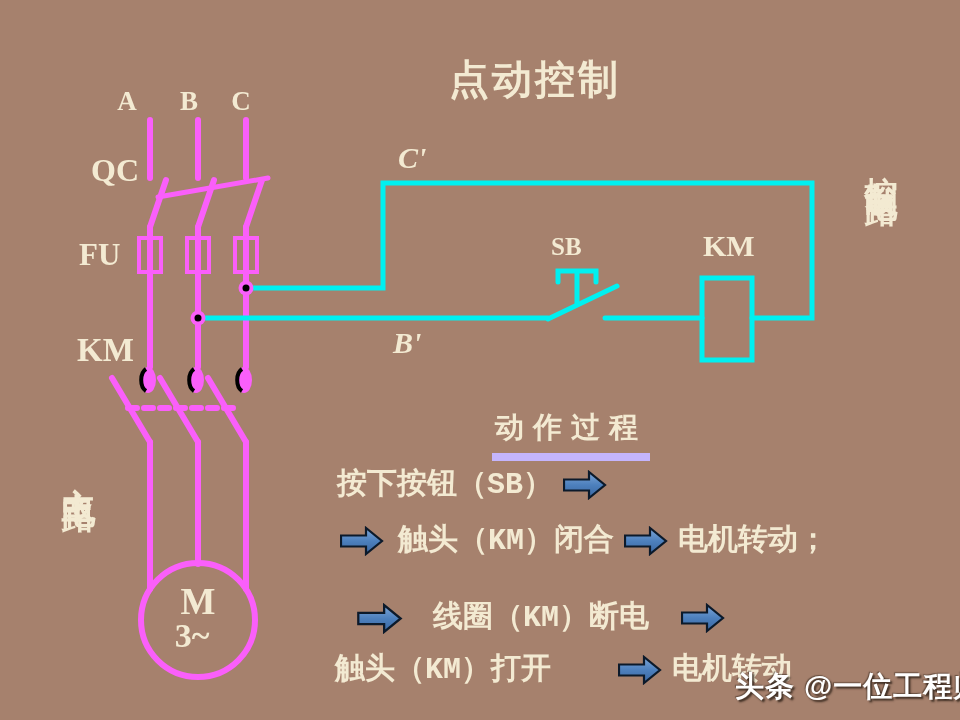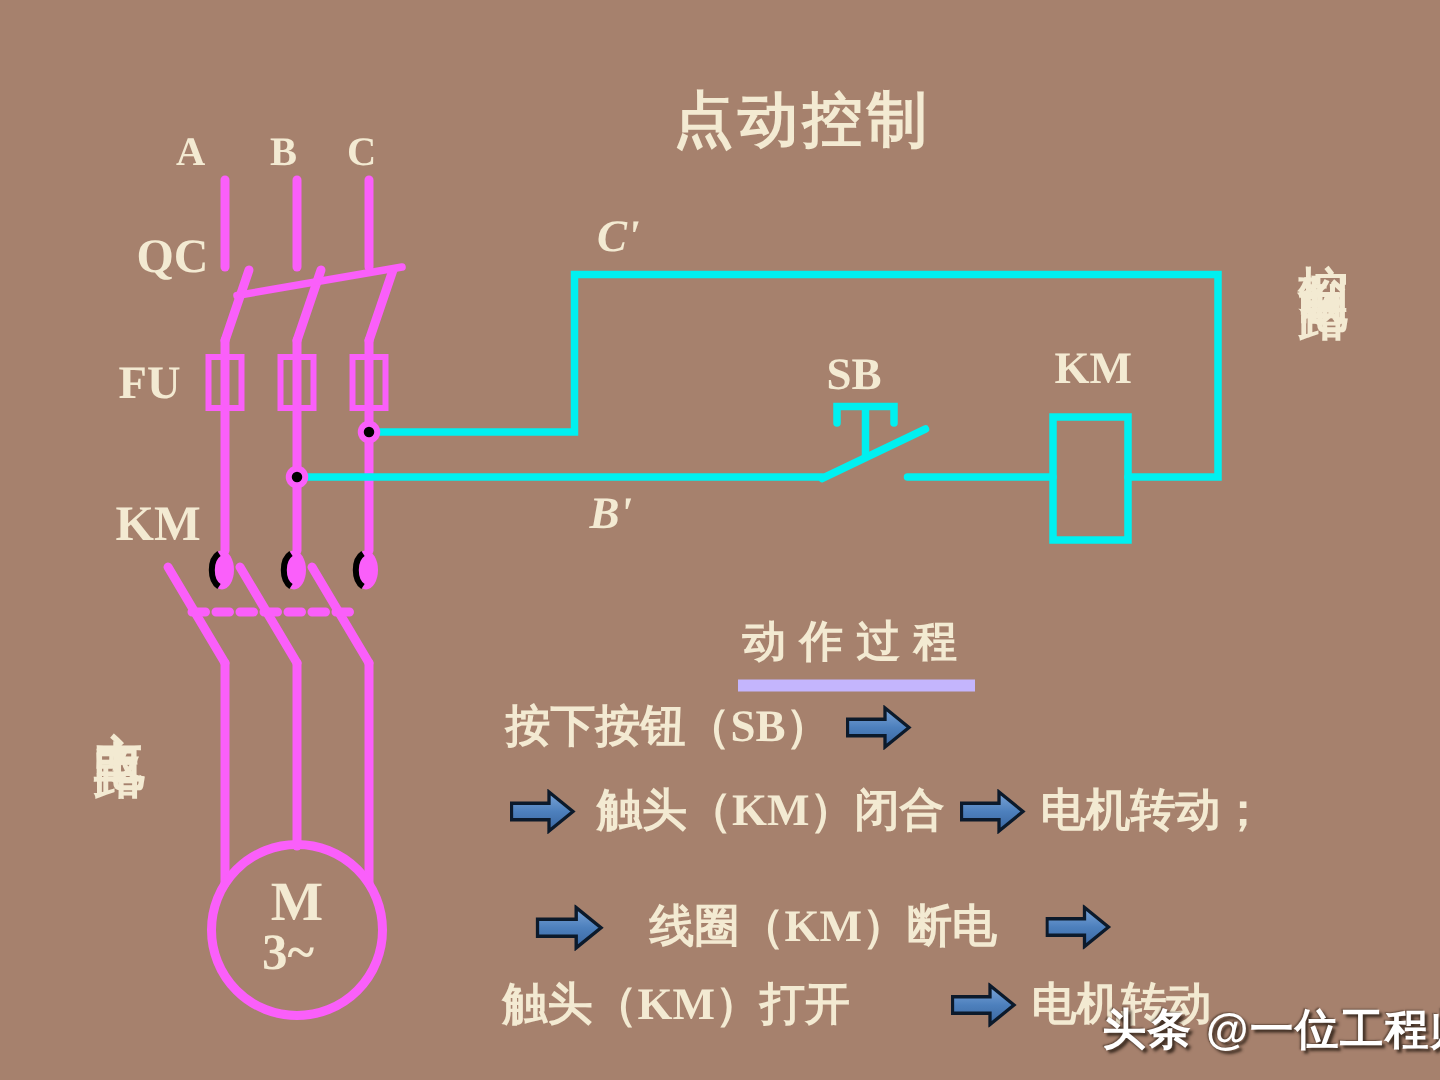--- a/index.html
+++ b/index.html
@@ -22,21 +22,21 @@
     writing-mode:vertical-rl;text-orientation:upright;
     letter-spacing:6px;
   }
   #heading{
     left:492px;top:408px;font-size:29px;letter-spacing:9px;
     border-bottom:8px solid #c4b5fd;padding:0 3px 5px 3px;
   }
   .pline{
     position:absolute;display:flex;align-items:center;gap:10px;
     color:#f3ead2;font-size:30px;font-weight:bold;line-height:36px;
-    white-space:nowrap;font-family:Liberation Serif, serif;
+    white-space:nowrap;font-family:Liberation Mono, monospace;
   }
   .arrow{flex:0 0 auto;}
   #watermark{
     left:735px;top:667px;font-size:29px;font-weight:bold;color:#ffffff;
     font-family:"Liberation Sans",sans-serif;letter-spacing:1px;
     text-shadow:2px 2px 2px rgba(45,32,22,0.85),-1px -1px 1px rgba(45,32,22,0.5);
     white-space:nowrap;
   }
   svg{display:block;}
 </style>
@@ -126,21 +126,21 @@
 <div class="lbl" style="left:112px;top:86px;width:30px;text-align:center;font-size:27px;">A</div>
 <div class="lbl" style="left:174px;top:86px;width:30px;text-align:center;font-size:27px;">B</div>
 <div class="lbl" style="left:226px;top:86px;width:30px;text-align:center;font-size:27px;">C</div>
 
 <div class="lbl" style="left:91px;top:152px;font-size:32px;">QC</div>
 <div class="lbl" style="left:79px;top:237px;font-size:31px;">FU</div>
 <div class="lbl" style="left:77px;top:332px;font-size:33px;">KM</div>
 
 <div class="lbl italic" style="left:398px;top:141px;font-size:30px;">C'</div>
 <div class="lbl italic" style="left:393px;top:326px;font-size:30px;">B'</div>
-<div class="lbl" style="left:551px;top:233px;font-size:30px;">SB</div>
+<div class="lbl" style="left:551px;top:233px;font-size:25px;">SB</div>
 <div class="lbl" style="left:703px;top:229px;font-size:30px;">KM</div>
 
 <div class="lbl vtext" style="left:55px;top:460px;font-size:34px;">主电路</div>
 <div class="lbl vtext" style="left:858px;top:150px;font-size:33px;">控制电路</div>
 
 <div class="lbl" style="left:168px;top:580px;width:60px;text-align:center;font-size:37px;">M</div>
 <div class="lbl" style="left:162px;top:617px;width:60px;text-align:center;font-size:34px;">3~</div>
 
 <div class="lbl" id="heading">动作过程</div>
 

